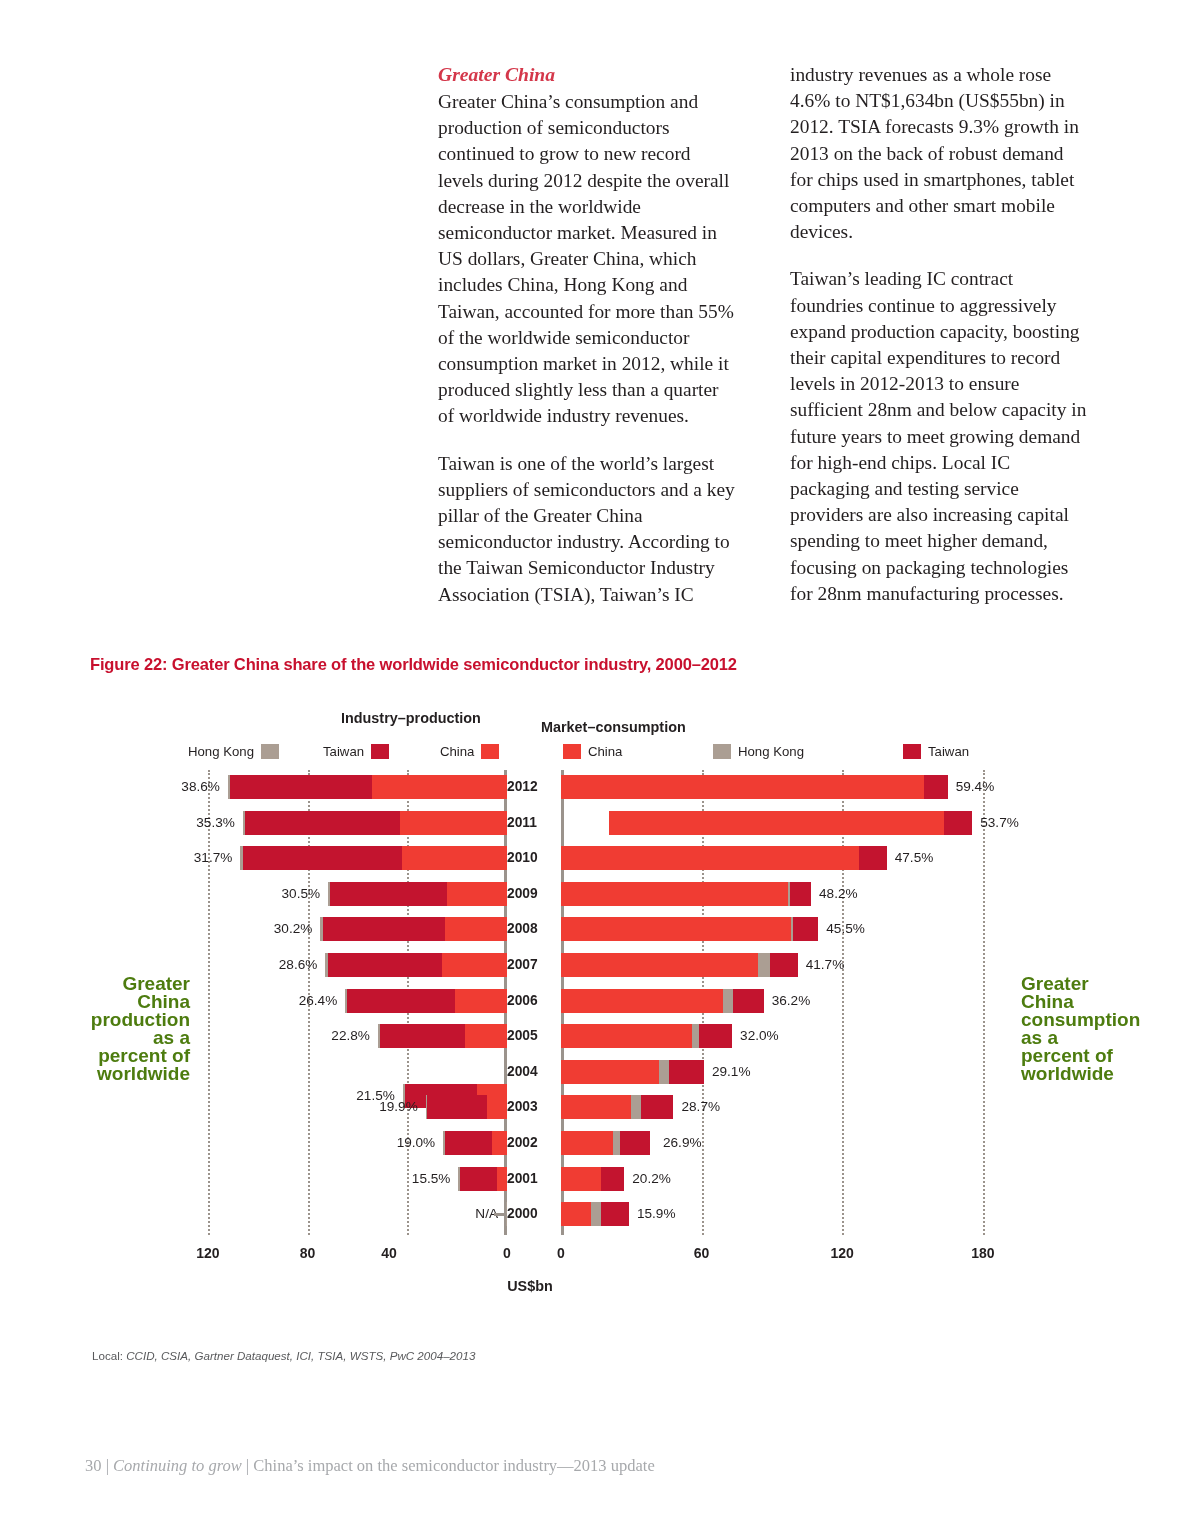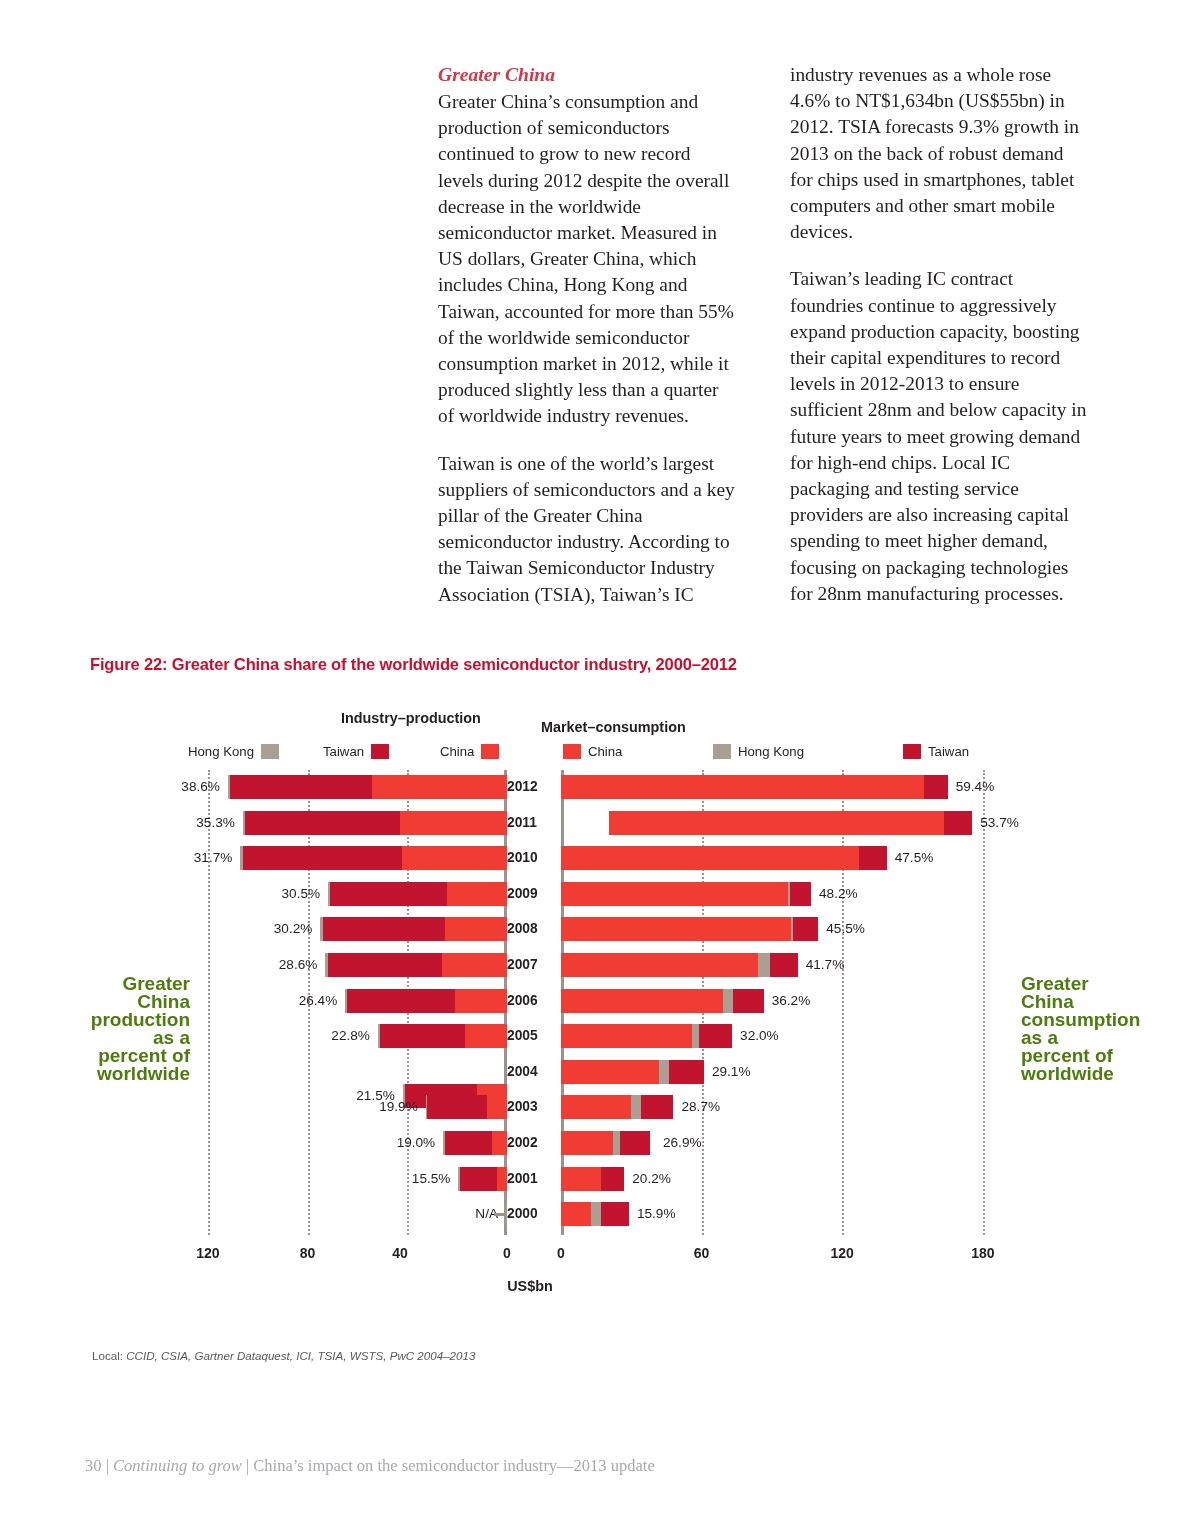--- a/index.html
+++ b/index.html
@@ -462,21 +462,21 @@
   <div class="side-note" id="note-right">Greater
 China
 consumption
 as a
 percent of
 worldwide</div>
 
   <div id="ticks">
       <div class="tick" style="left: 207.923px;">120</div>
       <div class="tick" style="left: 307.615px;">80</div>
-      <div class="tick" style="left: 400px;">40</div>
+      <div class="tick" style="left: 389px;">40</div>
       <div class="tick" style="left: 507px;">0</div>
       <div class="tick" style="left: 561px;">0</div>
       <div class="tick" style="left: 701.615px;">60</div>
       <div class="tick" style="left: 842.231px;">120</div>
       <div class="tick" style="left: 982.846px;">180</div>
     </div>
 
   <div class="axis-caption">US$bn</div>
 </div>
 

